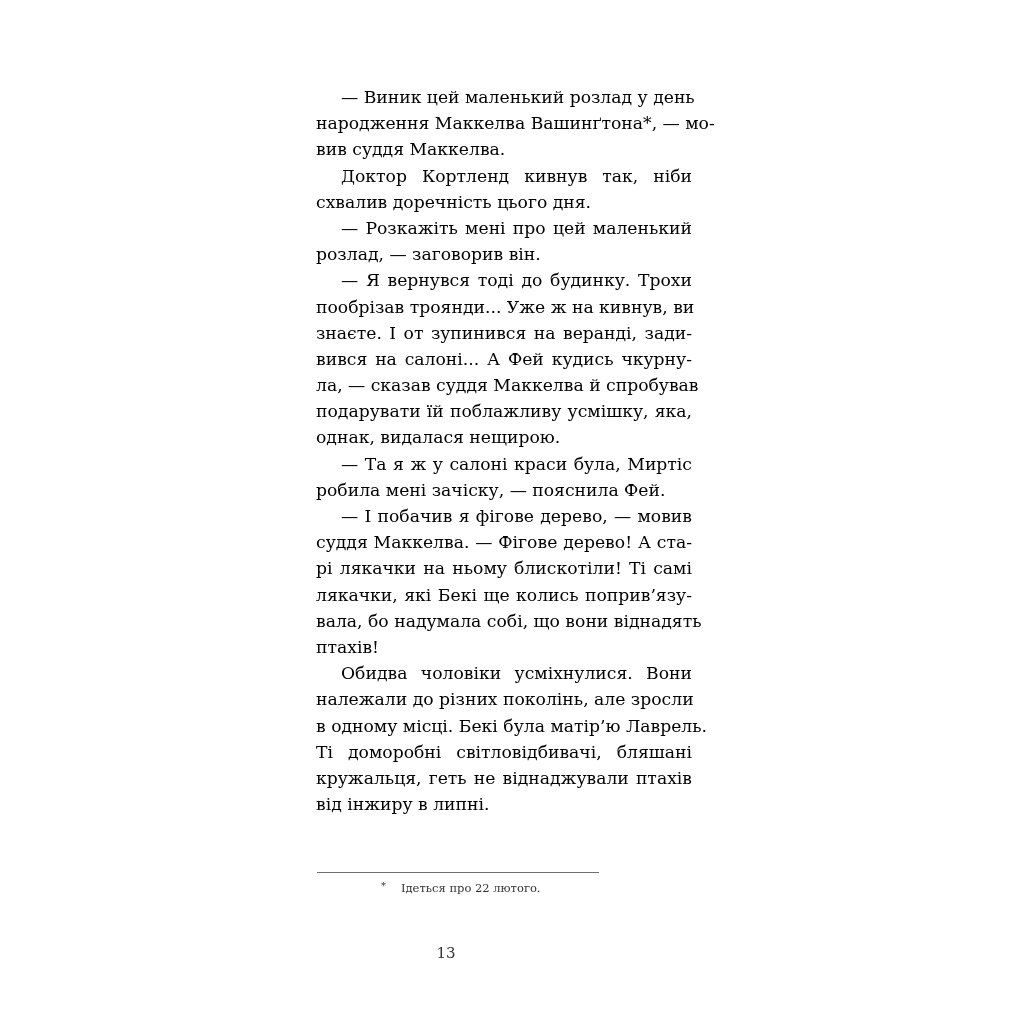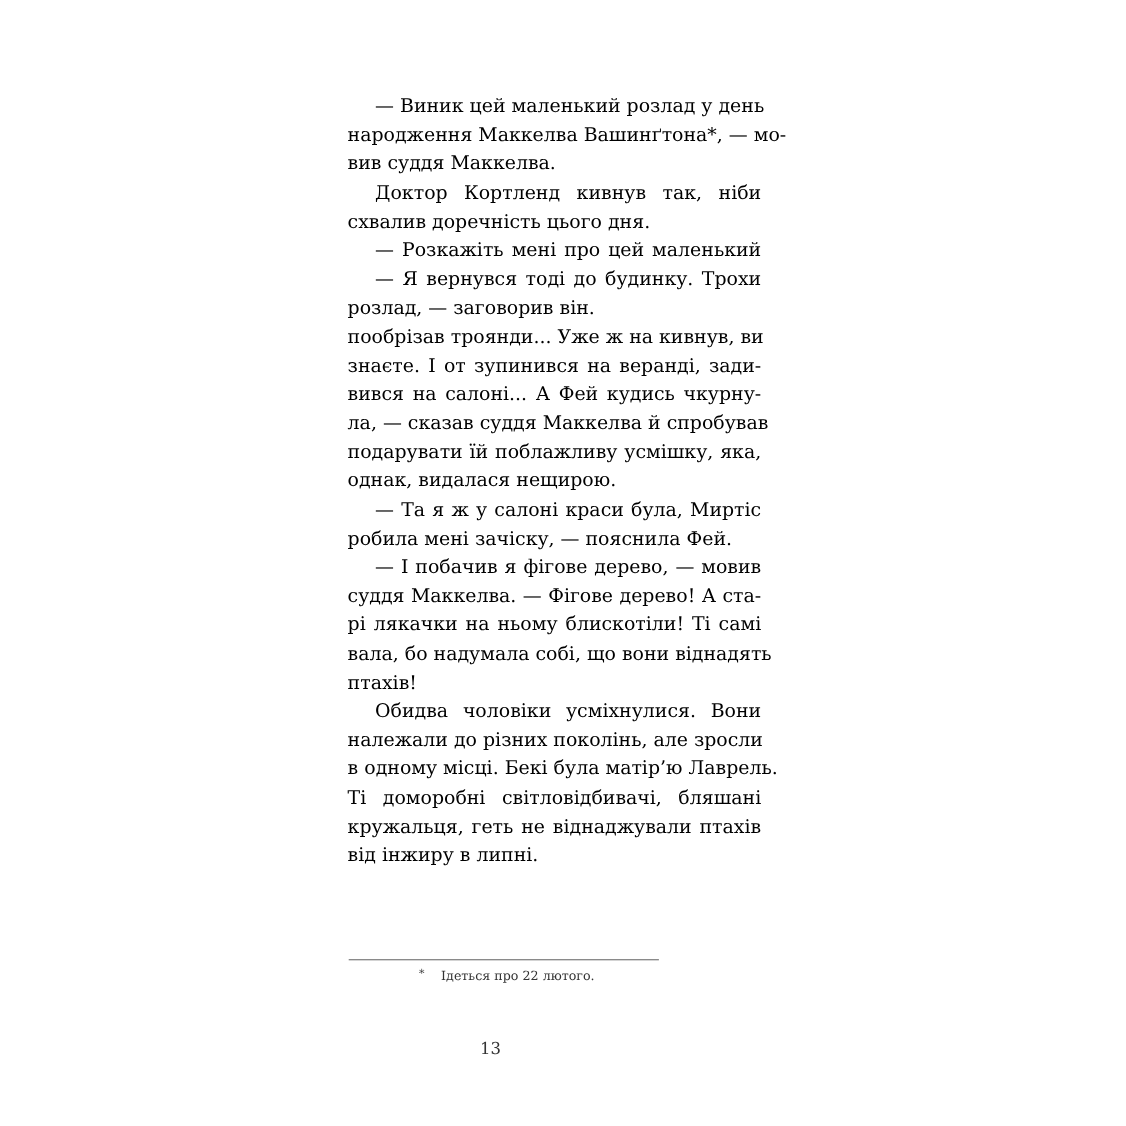--- a/index.html
+++ b/index.html
@@ -27,33 +27,34 @@
 <body>
 
 <div class="page">
   <div class="text-block">
     <div class="line indent">— Виник цей маленький розлад у день</div>
     <div class="line">народження Маккелва Вашинґтона*, — мо-</div>
     <div class="line last">вив суддя Маккелва.</div>
     <div class="line indent">Доктор Кортленд кивнув так, ніби</div>
     <div class="line last">схвалив доречність цього дня.</div>
     <div class="line indent">— Розкажіть мені про цей маленький</div>
+    <div class="line last">розлад, — заговорив він.</div>
     <div class="line indent">— Я вернувся тоді до будинку. Трохи</div>
-    <div class="line last">розлад, — заговорив він.</div>
     <div class="line">пообрізав троянди... Уже ж на кивнув, ви</div>
     <div class="line">знаєте. І от зупинився на веранді, зади-</div>
     <div class="line">вився на салоні... А Фей кудись чкурну-</div>
     <div class="line">ла, — сказав суддя Маккелва й спробував</div>
     <div class="line">подарувати їй поблажливу усмішку, яка,</div>
     <div class="line last">однак, видалася нещирою.</div>
     <div class="line indent">— Та я ж у салоні краси була, Миртіс</div>
     <div class="line last">робила мені зачіску, — пояснила Фей.</div>
     <div class="line indent">— І побачив я фігове дерево, — мовив</div>
     <div class="line">суддя Маккелва. — Фігове дерево! А ста-</div>
     <div class="line">рі лякачки на ньому блискотіли! Ті самі</div>
+    <div class="line">лякачки, які Бекі ще колись поприв’язу-</div>
     <div class="line">вала, бо надумала собі, що вони віднадять</div>
     <div class="line last">птахів!</div>
     <div class="line indent">Обидва чоловіки усміхнулися. Вони</div>
     <div class="line">належали до різних поколінь, але зросли</div>
     <div class="line">в одному місці. Бекі була матір’ю Лаврель.</div>
     <div class="line">Ті доморобні світловідбивачі, бляшані</div>
     <div class="line">кружальця, геть не віднаджували птахів</div>
     <div class="line last">від інжиру в липні.</div>
   </div>
 

